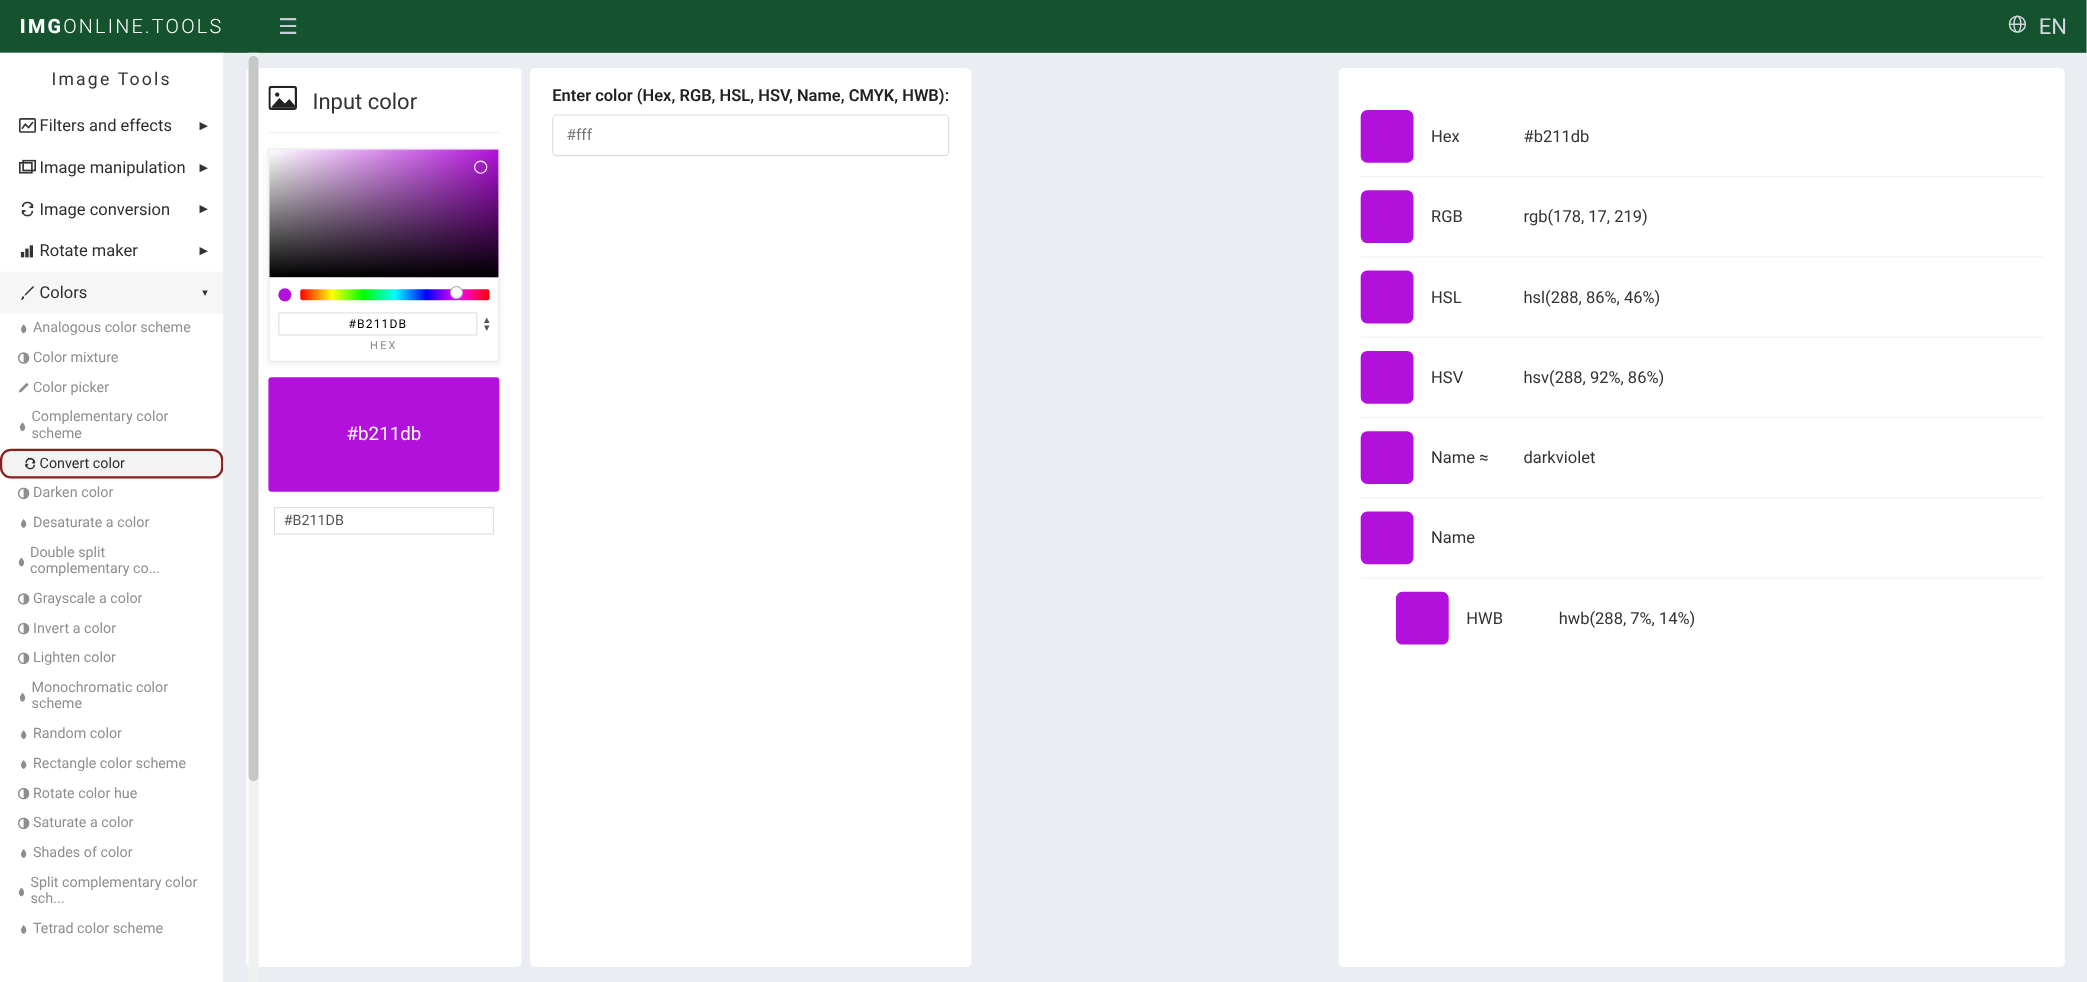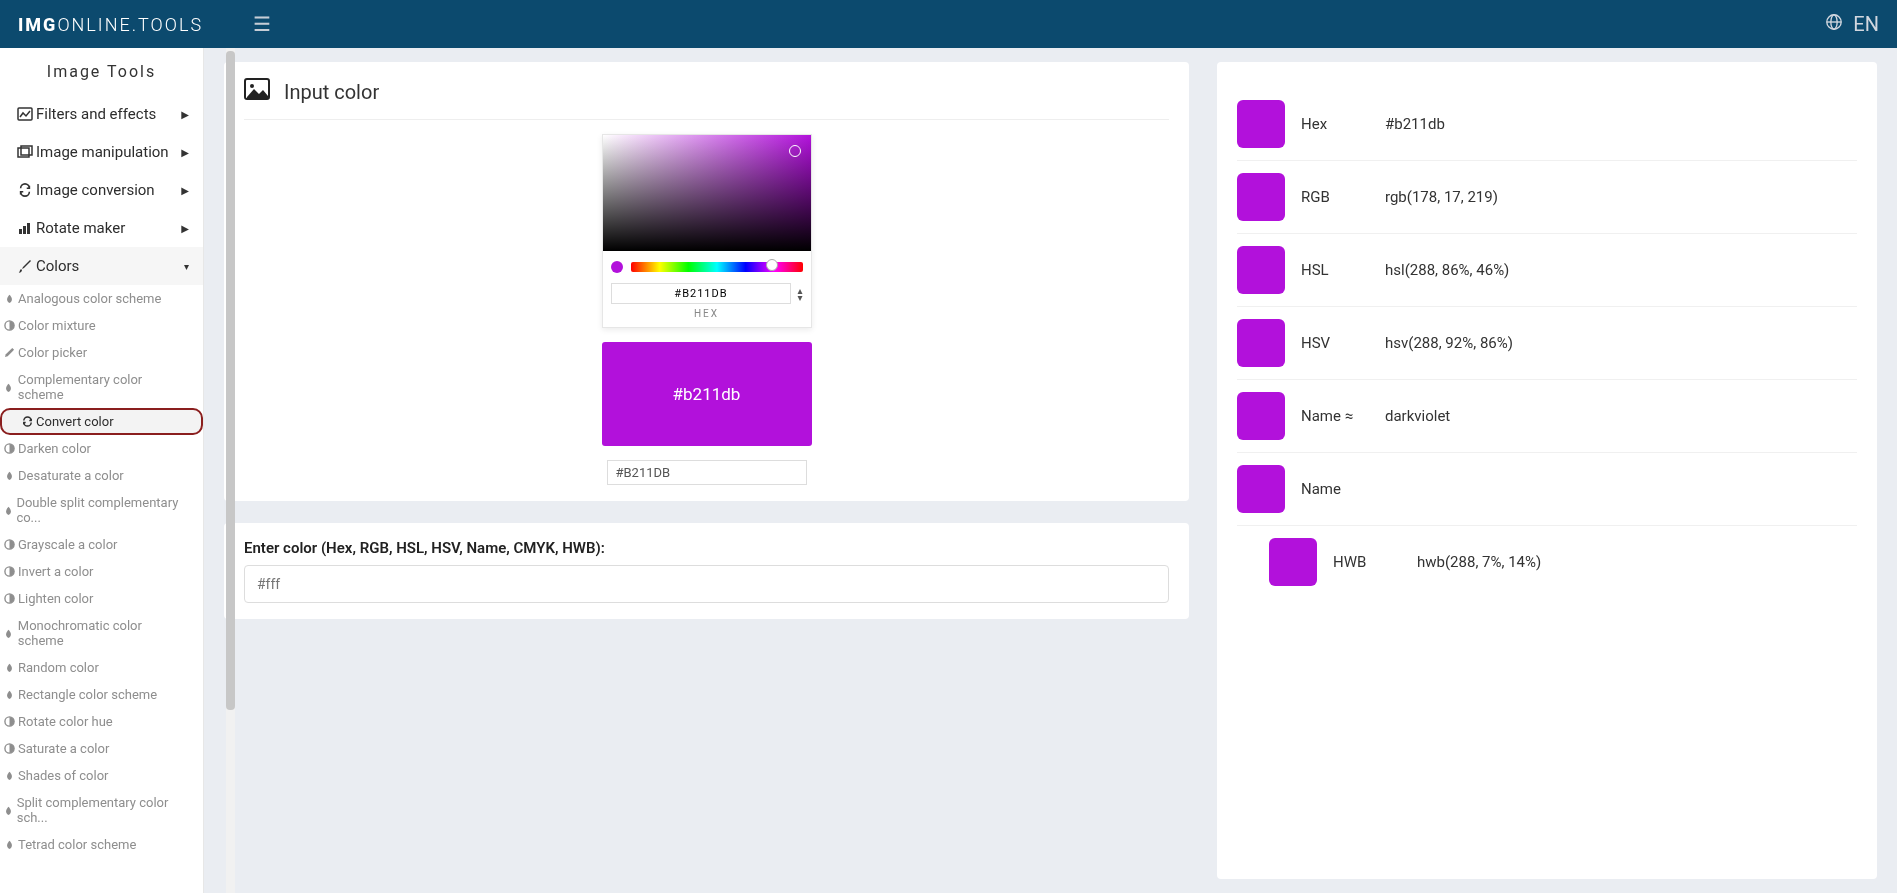--- a/index.html
+++ b/index.html
@@ -8,21 +8,21 @@
   box-sizing: border-box;
   font-family: -apple-system, BlinkMacSystemFont, "Segoe UI", Roboto, "Helvetica Neue", Arial, sans-serif;
 }
 body {
   background: #eaedf2;
   width: 1897px;
   height: 893px;
   overflow: hidden;
 }
 .topbar {
-  background: #0c4a6e;
+  background: #14532d;
   height: 48px;
   display: flex;
   align-items: center;
   padding: 0 18px;
   color: #fff;
   justify-content: space-between;
 }
 .topbar-left {
   display: flex;
   align-items: center;
@@ -84,21 +84,21 @@
 }
 .side-item .ico {
   width: 22px;
   display: inline-flex;
   justify-content: center;
   color: #333;
 }
 .sub-item {
   display: flex;
   align-items: center;
-  padding: 6px 14px 6px 0;
+  padding: 6px 14px 6px 12px;
   font-size: 13px;
   color: #8e8e8e;
   cursor: pointer;
 }
 .sub-item .ico {
   width: 18px;
   display: inline-flex;
   justify-content: center;
   color: #8e8e8e;
   font-size: 13px;
@@ -116,22 +116,22 @@
   flex: 1;
   display: flex;
   padding: 14px 20px;
   gap: 28px;
   overflow: hidden;
 }
 .col-left {
   flex: 1;
   min-width: 0;
   display: flex;
-  flex-direction: column;
-  gap: 22px;
+  flex-direction: row;
+  gap: 8px;
 }
 .col-right {
   width: 660px;
 }
 .card {
   background: #fff;
   border-radius: 4px;
   padding: 16px 20px;
 }
 .card-header {

